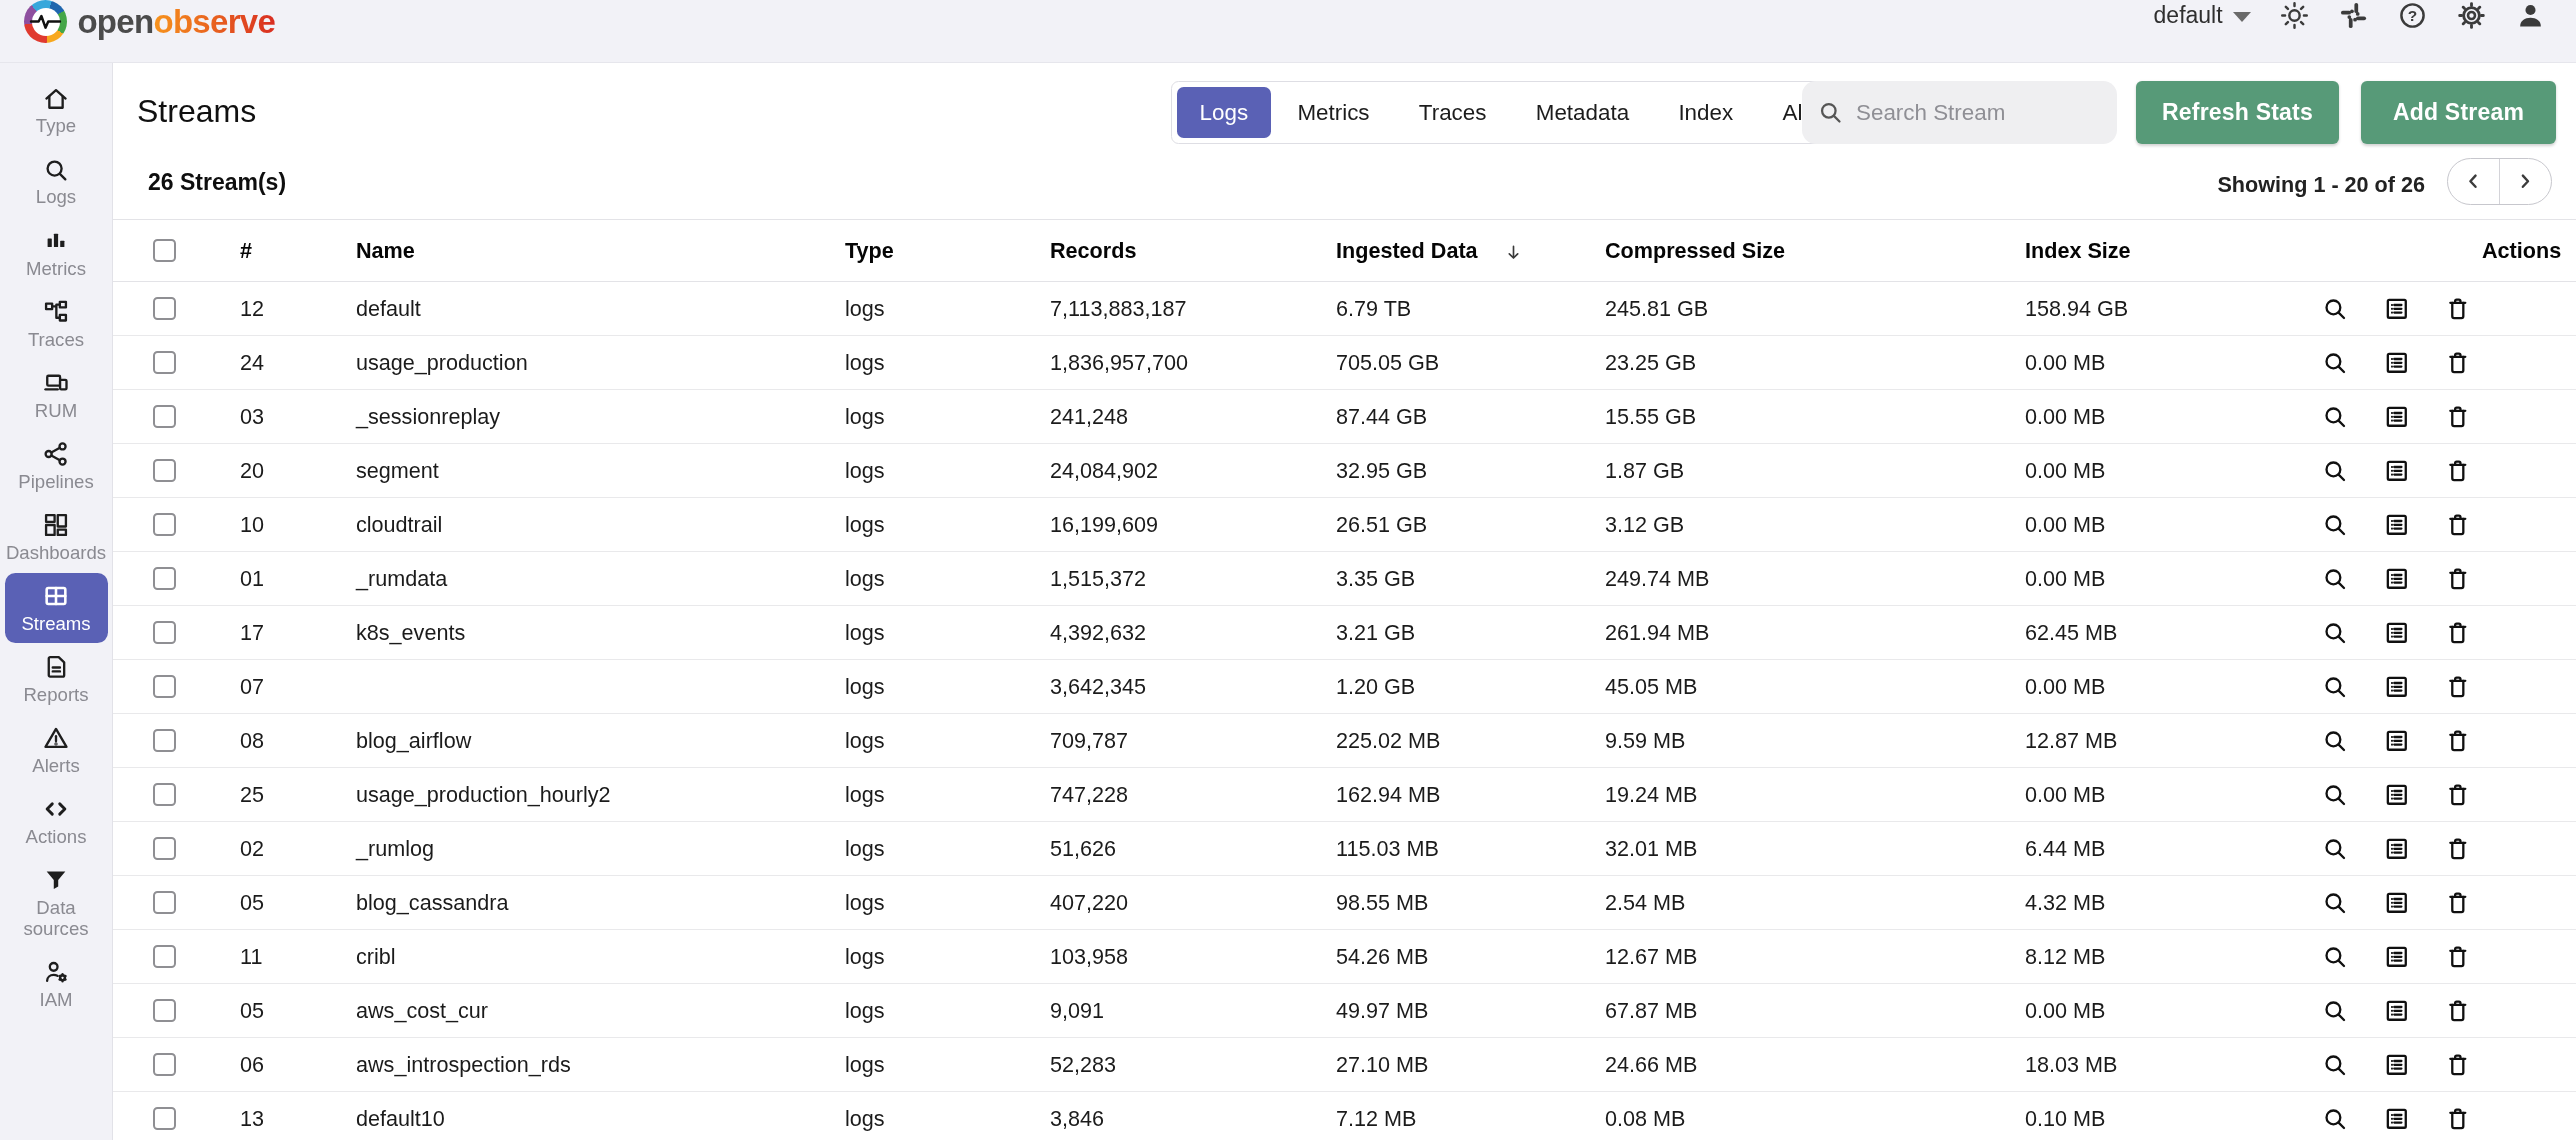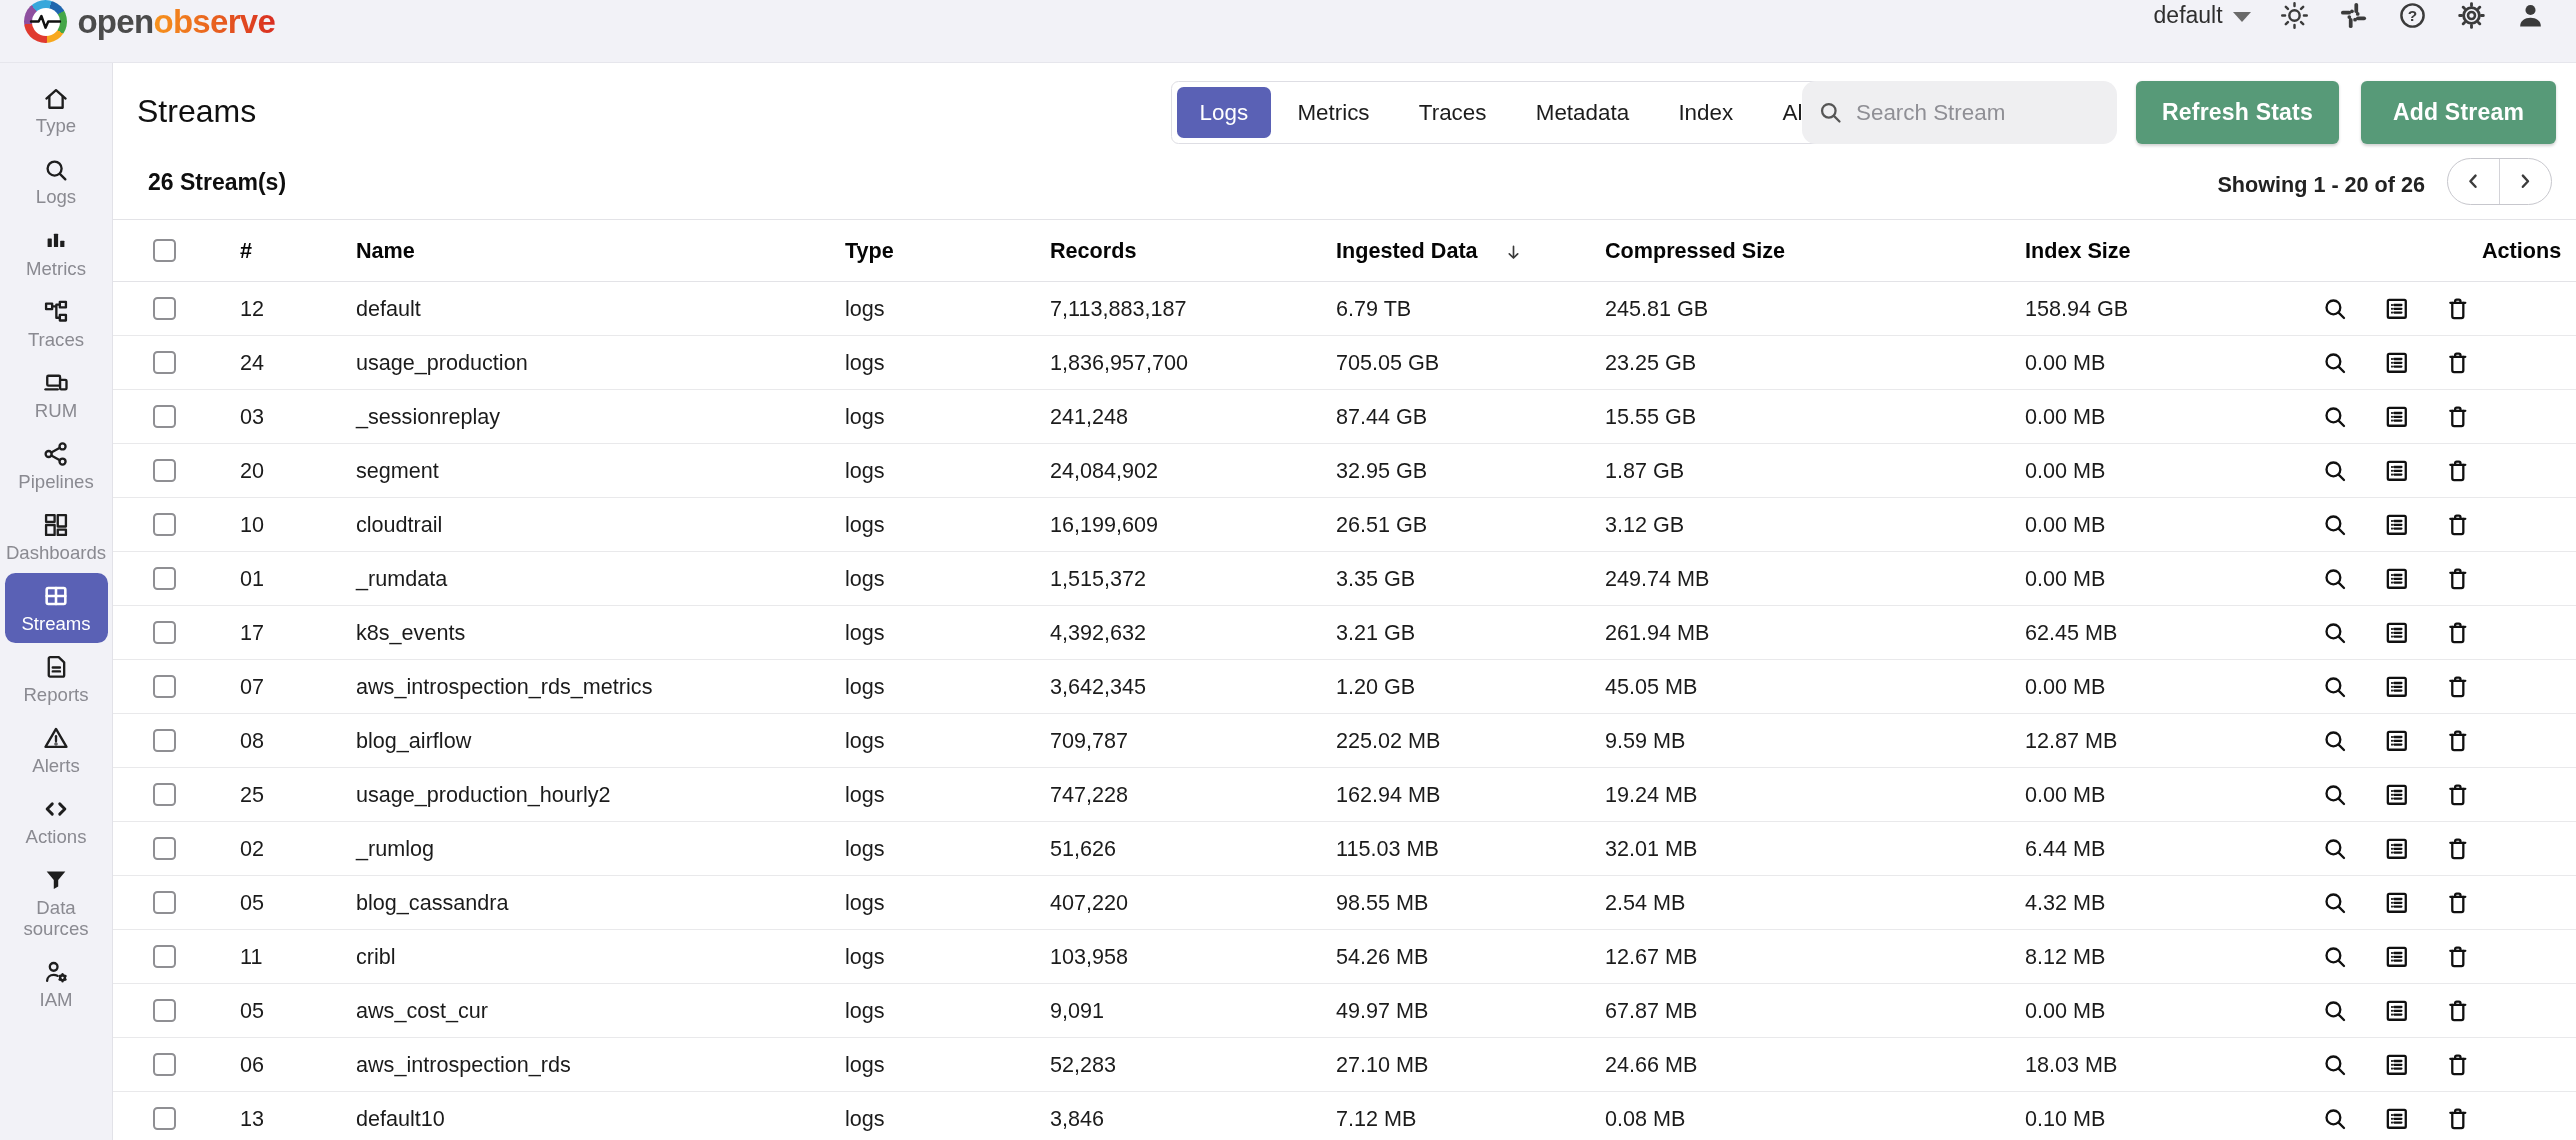--- a/index.html
+++ b/index.html
@@ -628,21 +628,20 @@
                 <path d="M7.2 6.8v11.7a1.6 1.6 0 0 0 1.6 1.6h6.4a1.6 1.6 0 0 0 1.6-1.6V6.8"></path>
               </svg>
             </span>
           </span>
         </div>
         <div class="trow">
           <span class="cell c-check">
             <span class="checkbox"></span>
           </span>
           <span class="cell c-num">07</span>
-          <span class="cell c-name">aws_introspection_rds_metrics</span>
           <span class="cell c-type">logs</span>
           <span class="cell c-records">3,642,345</span>
           <span class="cell c-ingested">1.20 GB</span>
           <span class="cell c-compressed">45.05 MB</span>
           <span class="cell c-index">0.00 MB</span>
           <span class="cell c-actions">
             <span class="act">
               <svg viewBox="0 0 24 24" fill="none" stroke="currentColor" stroke-width="2" stroke-linecap="round" stroke-linejoin="round">
                 <circle cx="10.8" cy="10.8" r="6"></circle>
                 <path d="M15.3 15.3 20 20"></path>

